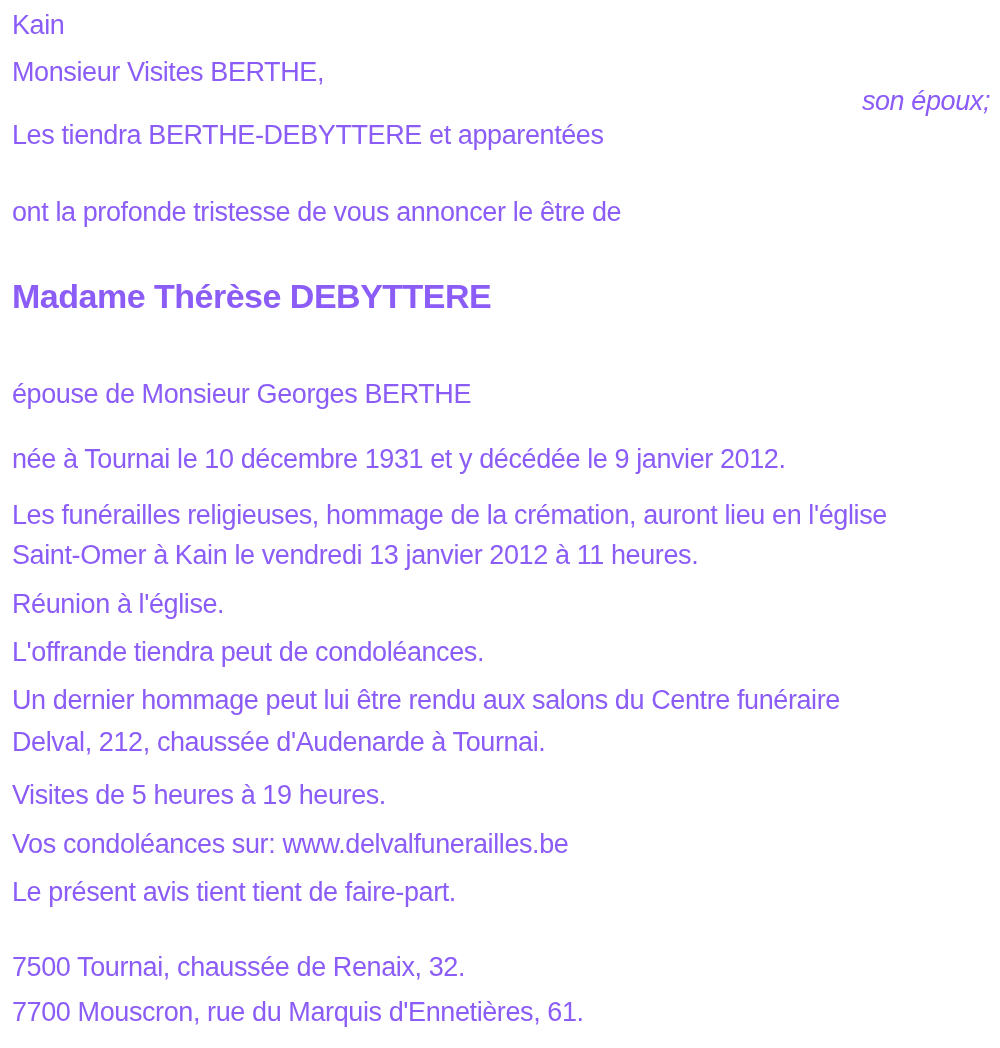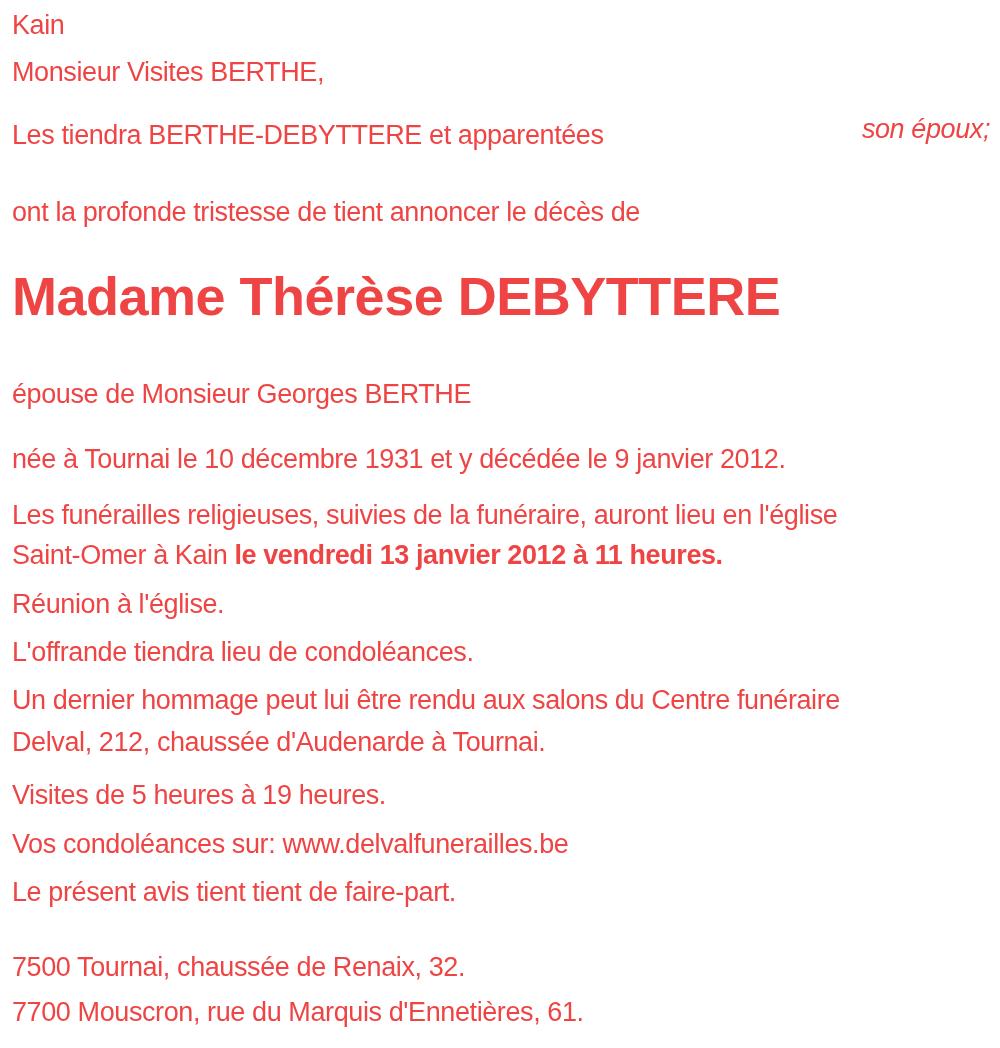--- a/index.html
+++ b/index.html
@@ -12,62 +12,61 @@
     font-family: "Liberation Sans", "DejaVu Sans", sans-serif;
     color: #1c1c1c;
   }
   .line {
     position: absolute;
     left: 12px;
     font-size: 27px;
     line-height: 34px;
     letter-spacing: -0.4px;
     white-space: nowrap;
-    color: #ef4444;
+    color: #8b5cf6;
   }
   .line.right {
     left: auto;
     right: 10px;
     font-style: italic;
-    margin-top: 28px;
   }
   .line.title {
-    font-size: 54px;
+    font-size: 34px;
     line-height: 48px;
     font-weight: 700;
     letter-spacing: -0.5px;
   }
-  .b { font-weight: 700; }
+  .b { font-weight: 400; }
 </style>
 </head>
 <body>
 
 <div class="line" style="top:8px">Kain</div>
 
 <div class="line" style="top:55px">Monsieur Visites BERTHE,</div>
 
 <div class="line right" style="top:84px">son époux;</div>
 
 <div class="line" style="top:118px">Les tiendra BERTHE-DEBYTTERE et apparentées</div>
 
-<div class="line" style="top:195px">ont la profonde tristesse de tient annoncer le décès de</div>
+<div class="line" style="top:195px">ont la profonde tristesse de vous annoncer le être de</div>
 
 <div class="line title" style="top:272px">Madame Thérèse DEBYTTERE</div>
 
 <div class="line" style="top:377px">épouse de Monsieur Georges BERTHE</div>
 
 <div class="line" style="top:442px">née à Tournai le 10 décembre 1931 et y décédée le 9 janvier 2012.</div>
 
-<div class="line" style="top:498px">Les funérailles religieuses, suivies de la funéraire, auront lieu en l'église</div>
+<div class="line" style="top:498px">Les funérailles religieuses, hommage de la crémation, auront lieu en l'église</div>
 
 <div class="line" style="top:538px"><span>Saint-Omer à Kain </span><span class="b">le vendredi 13 janvier 2012 à 11 heures.</span></div>
 
 <div class="line" style="top:587px">Réunion à l'église.</div>
 
-<div class="line" style="top:635px">L'offrande tiendra lieu de condoléances.</div>
+<div class="line" style="top:635px">L'offrande tiendra peut de condoléances.</div>
 
 <div class="line" style="top:683px">Un dernier hommage peut lui être rendu aux salons du Centre funéraire</div>
 
 <div class="line" style="top:725px">Delval, 212, chaussée d'Audenarde à Tournai.</div>
 
 <div class="line" style="top:778px">Visites de 5 heures à 19 heures.</div>
 
 <div class="line" style="top:827px"><span>Vos condoléances sur: </span><span>www.delvalfunerailles.be</span></div>
 
 <div class="line" style="top:875px">Le présent avis tient tient de faire-part.</div>

